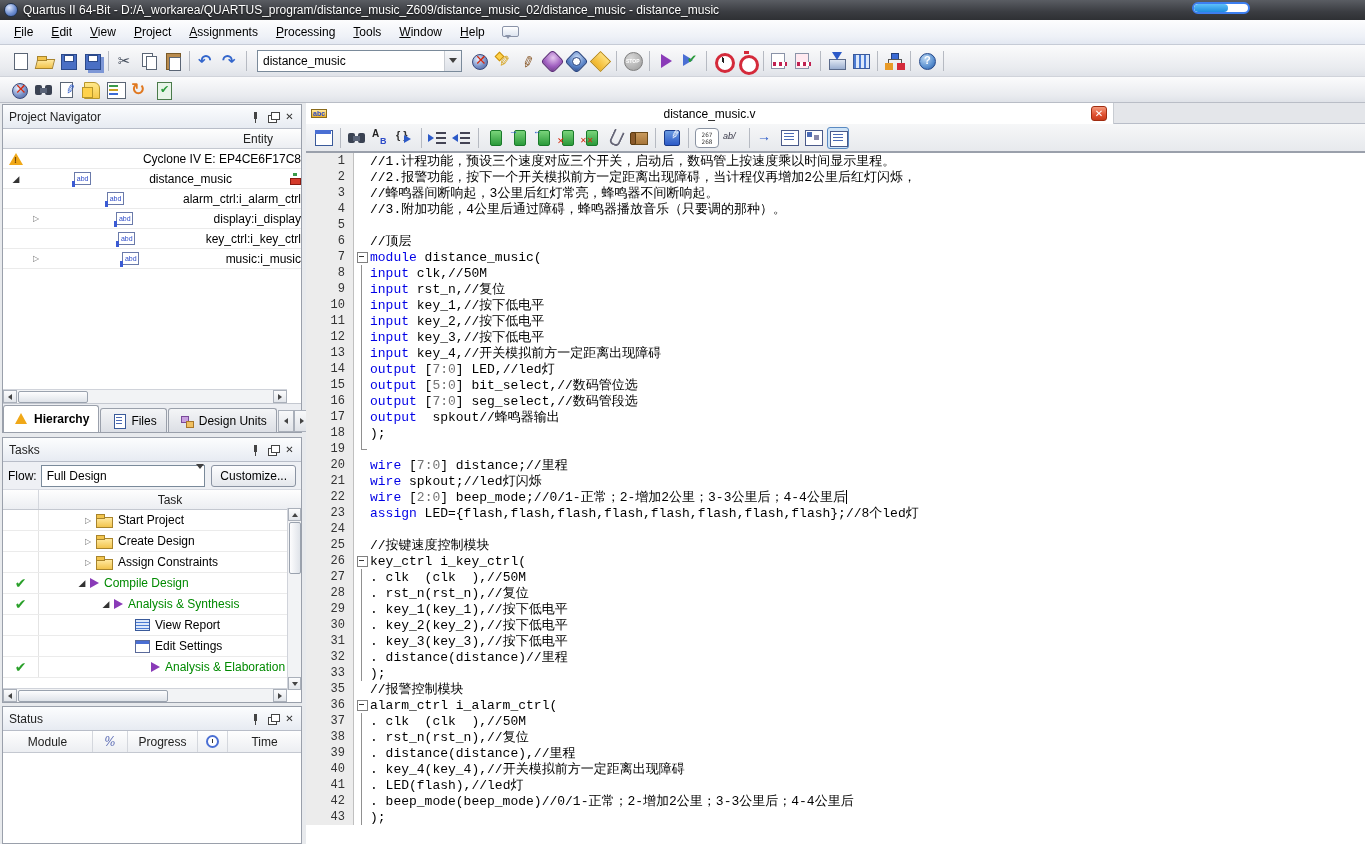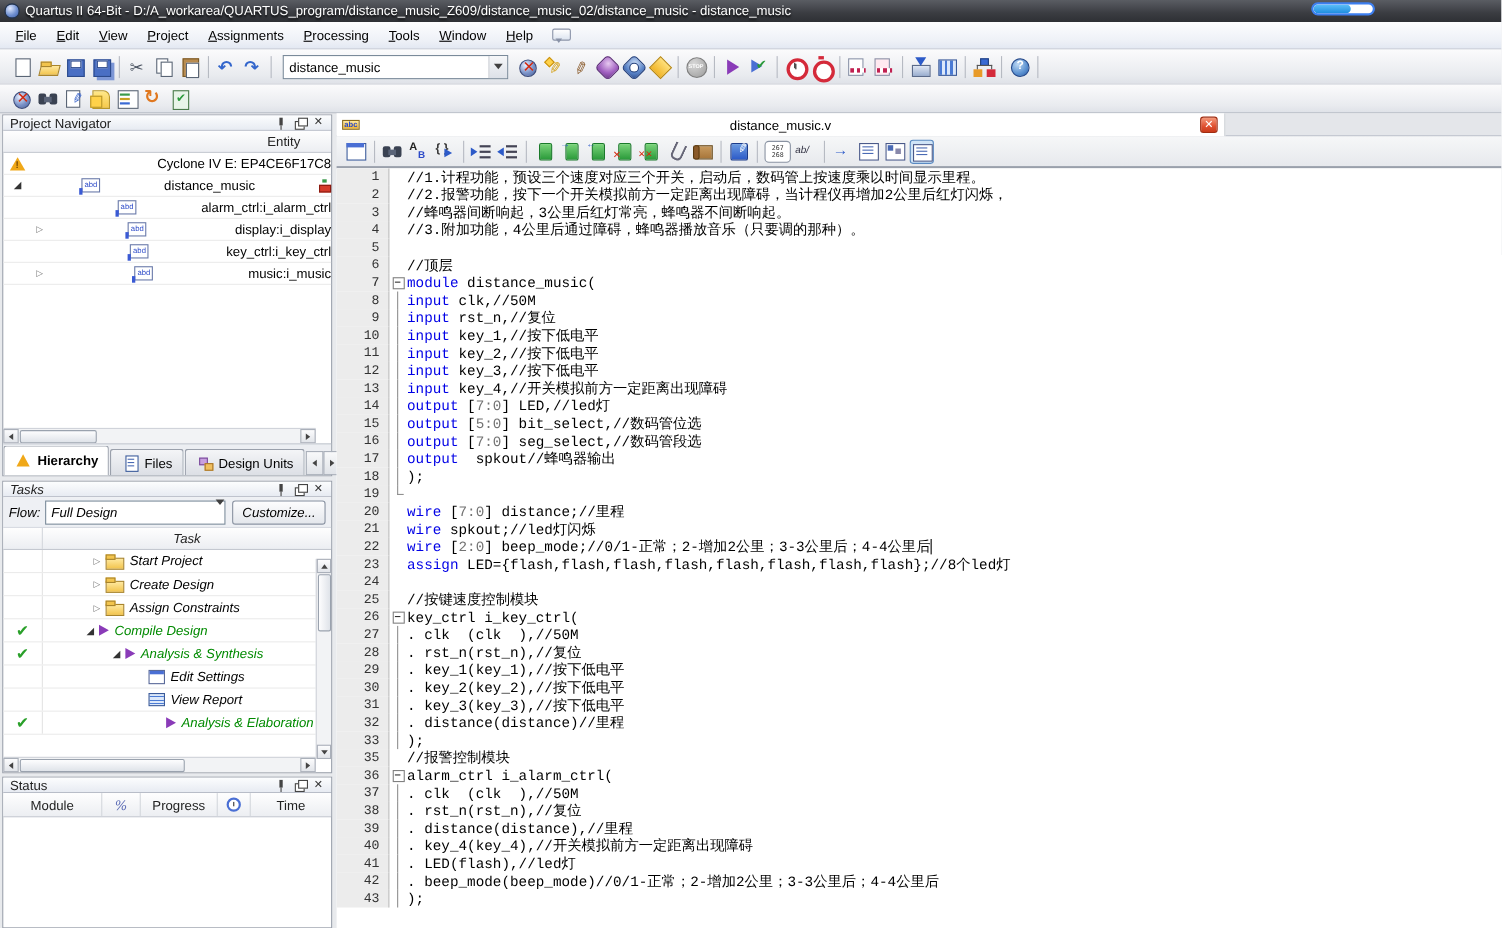--- a/index.html
+++ b/index.html
@@ -113,21 +113,21 @@
   .i-note::after { content:""; left:1px; top:8px; width:9px; height:9px; background:#ffd24a; border:1px solid #b8962a; }
   .i-msglist::before { content:""; left:2px; top:3px; width:17px; height:15px; background:#fff; border:1px solid #5a6575; }
   .i-msglist::after { content:""; left:4px; top:6px; width:9px; height:2px; background:#3a9a4a;
     box-shadow:0 4px 0 #c8a020, 0 8px 0 #3a6ad4; }
   .i-refresh::before { content:"\21BB"; left:2px; top:0px; font-size:17px; font-weight:bold; color:#e07820; }
   .i-checklist::before { content:""; left:4px; top:3px; width:13px; height:16px; background:#e8f4e8; border:1px solid #4a7a4a; }
   .i-checklist::after { content:"\2714"; left:7px; top:4px; font-size:11px; font-weight:bold; color:#2a9a3a; }
 
   
   .panel { position:absolute; background:#fff; border:1px solid #9aa0ab; }
-  .ptitle { height:14px; background:linear-gradient(#fcfdfe,#e7ebf2); border-bottom:1px solid #b8bdc8;
+  .ptitle { height:24px; background:linear-gradient(#fcfdfe,#e7ebf2); border-bottom:1px solid #b8bdc8;
     display:flex; align-items:center; padding:0 4px 0 6px; color:#222; }
   .ptitle .pt-label { flex:1; }
   .pt-btn { width:15px; height:14px; margin-left:2px; position:relative; display:flex; align-items:center; justify-content:center;
     color:#333; font-size:10px; }
   .pt-pin::before { content:""; position:absolute; left:6px; top:2px; width:3px; height:7px; background:#444; }
   .pt-pin::after { content:""; position:absolute; left:7px; top:9px; width:1px; height:4px; background:#444; }
   .pt-float::before { content:""; position:absolute; left:3px; top:5px; width:7px; height:6px; border:1px solid #444; background:#fff; }
   .pt-float::after { content:""; position:absolute; left:6px; top:2px; width:7px; height:6px; border:1px solid #444; background:#fff; }
 
   .col-head { background:linear-gradient(#fefefe,#eceef2); border-bottom:1px solid #c4c8d0; color:#222; }
@@ -415,21 +415,21 @@
         <span class="tab-arrow">
           <span class="tri-l"></span>
         </span>
         <span class="tab-arrow">
           <span class="tri-r"></span>
         </span>
       </span>
     </div>
 </div>
 
-<div class="panel" style="left:2px; top:437px; width:300px; height:266px;font-style:italic;">
+<div class="panel" style="left:2px; top:437px; width:300px; height:266px;">
   <div class="ptitle">
     <span class="pt-label">Tasks</span>
     <span class="pt-btn pt-pin"></span>
     <span class="pt-btn pt-float"></span>
     <span class="pt-btn">✕</span>
   </div>
   <div class="flow-row">
     <span>Flow:</span>
     <span class="flow-combo">
       <span class="cval">Full Design</span>
@@ -482,29 +482,29 @@
         </span>
         <span style="display: flex; align-items: center; padding-left: 62px; flex: 1 1 0%;">
           <span class="nav-exp open" style="margin-right: 3px;">◢</span>
           <span class="i-play14"></span>
           <span class="task-green">Analysis &amp; Synthesis</span>
         </span>
       </div>
       <div class="task-row">
         <span class="task-check"></span>
         <span style="display: flex; align-items: center; padding-left: 96px; flex: 1 1 0%;">
+          <span class="i-report"></span>
+          <span>View Report</span>
+        </span>
+      </div>
+      <div class="task-row">
+        <span class="task-check"></span>
+        <span style="display: flex; align-items: center; padding-left: 96px; flex: 1 1 0%;">
           <span class="i-editset"></span>
           <span>Edit Settings</span>
-        </span>
-      </div>
-      <div class="task-row">
-        <span class="task-check"></span>
-        <span style="display: flex; align-items: center; padding-left: 96px; flex: 1 1 0%;">
-          <span class="i-report"></span>
-          <span>View Report</span>
         </span>
       </div>
       <div class="task-row">
         <span class="task-check">
           <span class="tcheck">✔</span>
         </span>
         <span style="display: flex; align-items: center; padding-left: 112px; flex: 1 1 0%;">
           <span class="i-play14"></span>
           <span class="task-green">Analysis &amp; Elaboration</span>
         </span>

